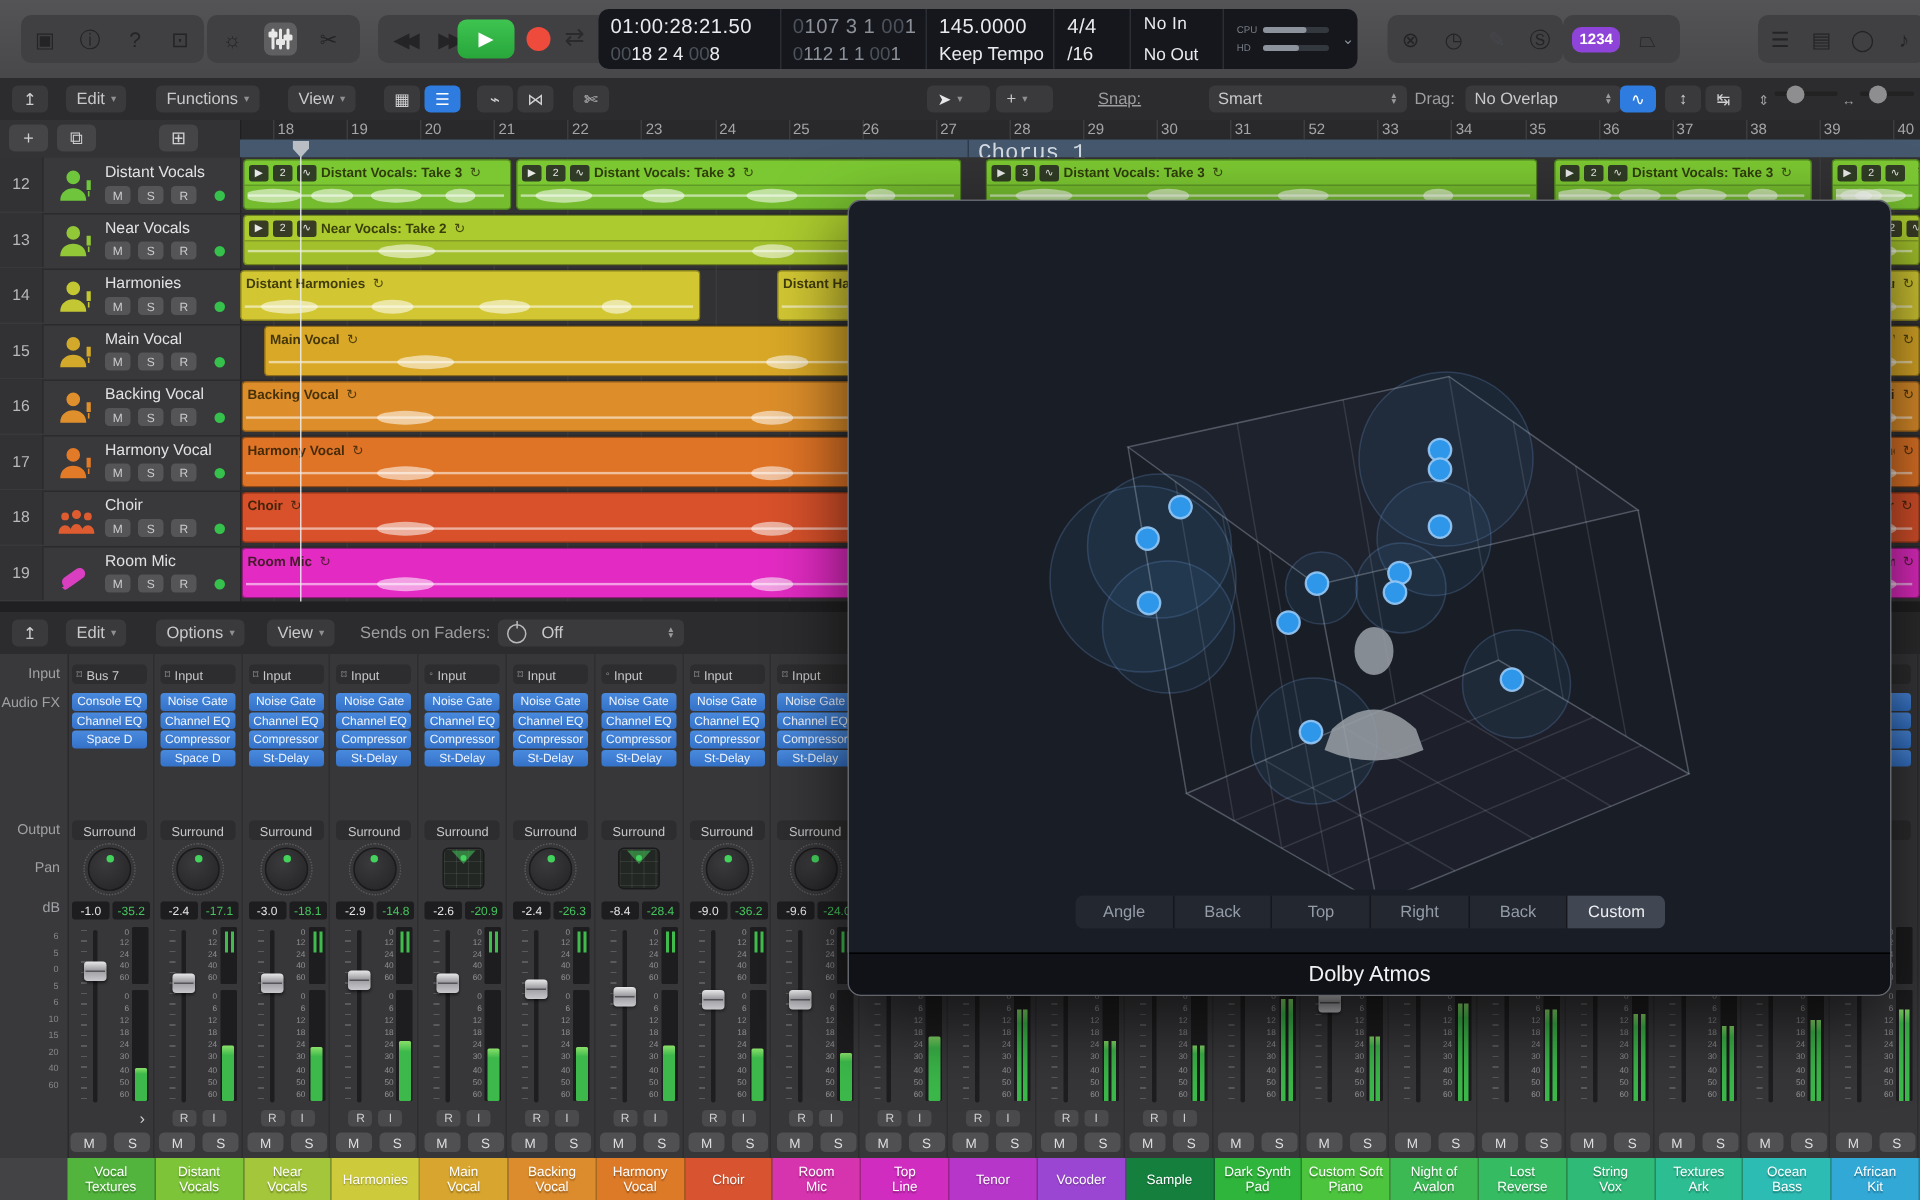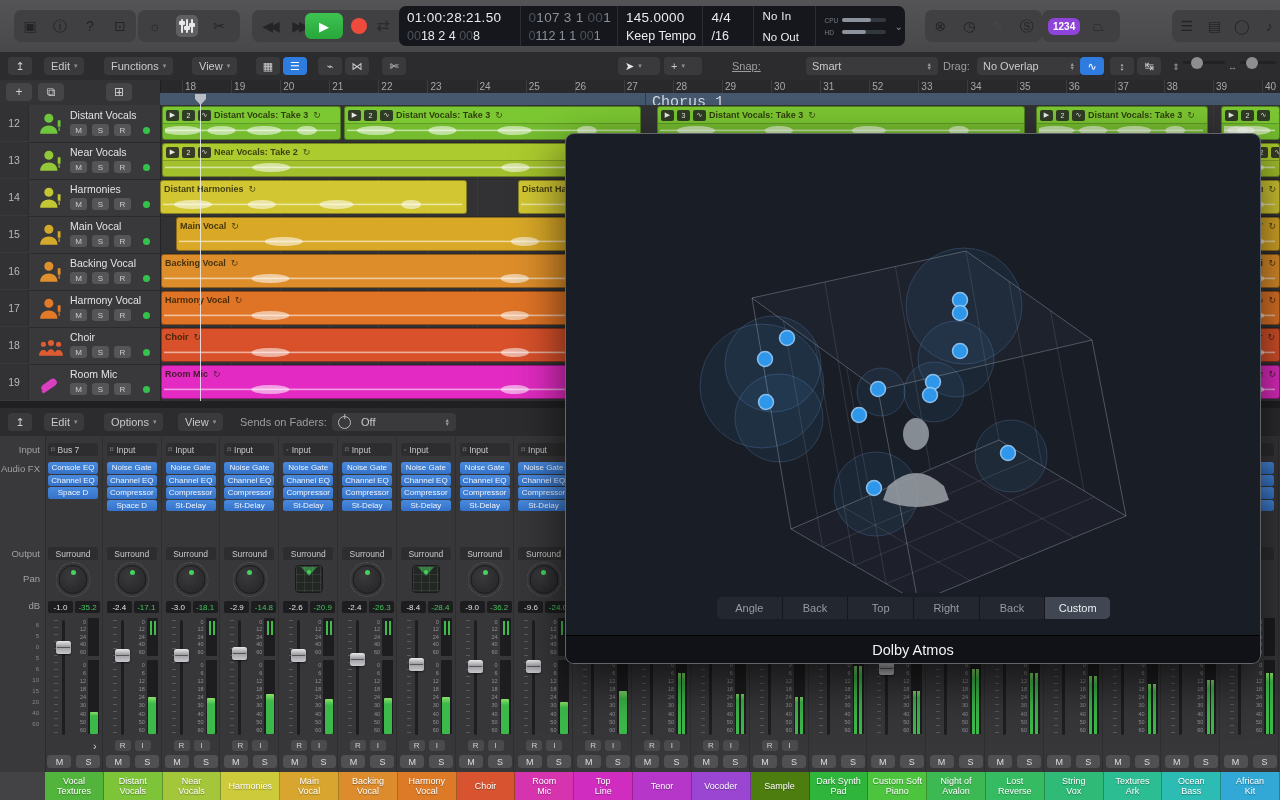--- a/index.html
+++ b/index.html
@@ -1460,21 +1460,21 @@
       <div class="blab" style="left: 515.48px; width: 58.81px; background: rgb(214, 51, 174);">
         <span>Room</span>
         <span>Mic</span>
       </div>
       <div class="blab" style="left: 574.29px; width: 58.81px; background: rgb(208, 44, 192);">
         <span>Top</span>
         <span>Line</span>
       </div>
       <div class="blab" style="left: 633.1px; width: 58.81px; background: rgb(182, 54, 201);">Tenor</div>
       <div class="blab" style="left: 691.91px; width: 58.81px; background: rgb(155, 70, 211);">Vocoder</div>
-      <div class="blab" style="left: 750.72px; width: 58.81px; background: #4d7c0f;">Sample</div>
+      <div class="blab" style="left: 750.72px; width: 58.81px; background: #15803d;">Sample</div>
       <div class="blab" style="left: 809.53px; width: 58.81px; background: rgb(47, 181, 59);">
         <span>Dark Synth</span>
         <span>Pad</span>
       </div>
       <div class="blab" style="left: 868.34px; width: 58.81px; background: rgb(76, 196, 61);">
         <span>Custom Soft</span>
         <span>Piano</span>
       </div>
       <div class="blab" style="left: 927.15px; width: 58.81px; background: rgb(61, 185, 84);">
         <span>Night of</span>

